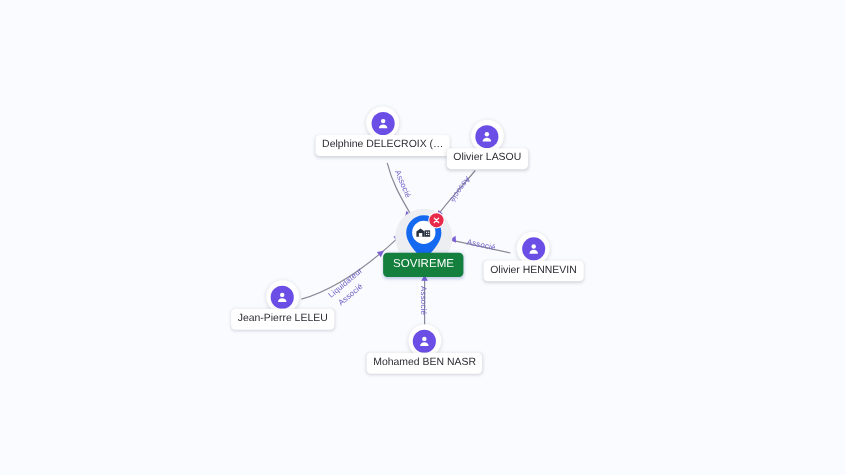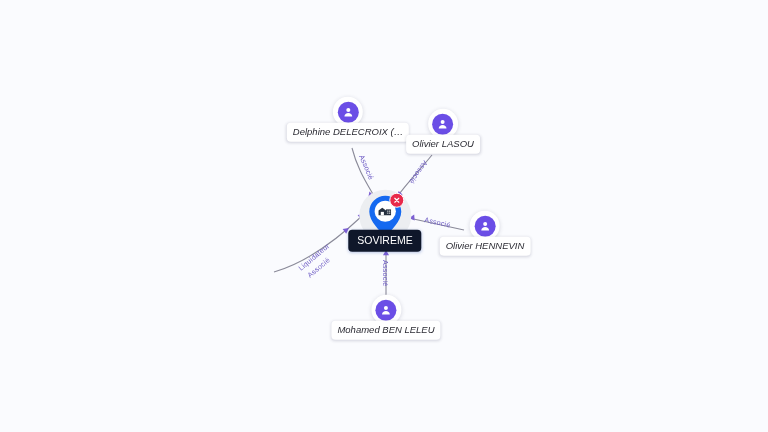--- a/index.html
+++ b/index.html
@@ -79,21 +79,20 @@
     background: #ffffff;
     color: #2b2b33;
     font-size: 9.5px;
     line-height: 1;
     padding: 4px 6px 5px 6px;
     border-radius: 4px;
     box-shadow: 0 1px 3px rgba(40, 40, 80, 0.18);
     white-space: nowrap;
     position: relative;
     z-index: 4;
-    font-style: italic;
   }
 
   
   .company-node {
     position: absolute;
     transform: translate(-50%, -50%);
     display: flex;
     flex-direction: column;
     align-items: center;
     z-index: 6;
@@ -141,21 +140,21 @@
     border-radius: 50%;
     background: #e8294a;
     border: 1.4px solid #ffffff;
     display: flex;
     align-items: center;
     justify-content: center;
     z-index: 5;
   }
   .company-label {
     margin-top: -9px;
-    background: #0f172a;
+    background: #15803d;
     color: #ffffff;
     font-size: 10.5px;
     line-height: 1;
     padding: 5px 9px 6px 9px;
     border-radius: 4px;
     white-space: nowrap;
     position: relative;
     z-index: 5;
     box-shadow: 0 1px 3px rgba(20, 60, 160, 0.25);
   }
@@ -228,23 +227,34 @@
 
   <div class="node" style="left:386px; top:317px;">
     <div class="person-avatar">
       <div class="disc">
         <svg width="13" height="13" viewBox="0 0 24 24" aria-hidden="true">
           <circle cx="12" cy="8" r="3.7" fill="#ffffff"></circle>
           <path d="M4.8 20c0-4 3.4-6.4 7.2-6.4S19.2 16 19.2 20z" fill="#ffffff"></path>
         </svg>
       </div>
     </div>
-    <div class="node-label">Mohamed BEN LELEU</div>
-  </div>
-
+    <div class="node-label">Mohamed BEN NASR</div>
+  </div>
+
+  <div class="node" style="left:257px; top:277px;">
+    <div class="person-avatar">
+      <div class="disc">
+        <svg width="13" height="13" viewBox="0 0 24 24" aria-hidden="true">
+          <circle cx="12" cy="8" r="3.7" fill="#ffffff"></circle>
+          <path d="M4.8 20c0-4 3.4-6.4 7.2-6.4S19.2 16 19.2 20z" fill="#ffffff"></path>
+        </svg>
+      </div>
+    </div>
+    <div class="node-label">Jean-Pierre LELEU</div>
+  </div>
 
   <div class="company-node" style="left:385px; top:222px;">
     <div class="company-halo"></div>
 
     <div class="pin-wrap">
       <svg class="pin" width="40" height="46" viewBox="0 0 40 46" aria-hidden="true">
         <path d="M20 3 C11.2 3, 4 10.2, 4 19 C4 28.5, 15 38.5, 20 44 C25 38.5, 36 28.5, 36 19 C36 10.2, 28.8 3, 20 3 Z" fill="#1569f0"></path>
         <circle cx="20" cy="18.5" r="10.6" fill="#ffffff"></circle>
       </svg>
       <div class="pin-glyph">

